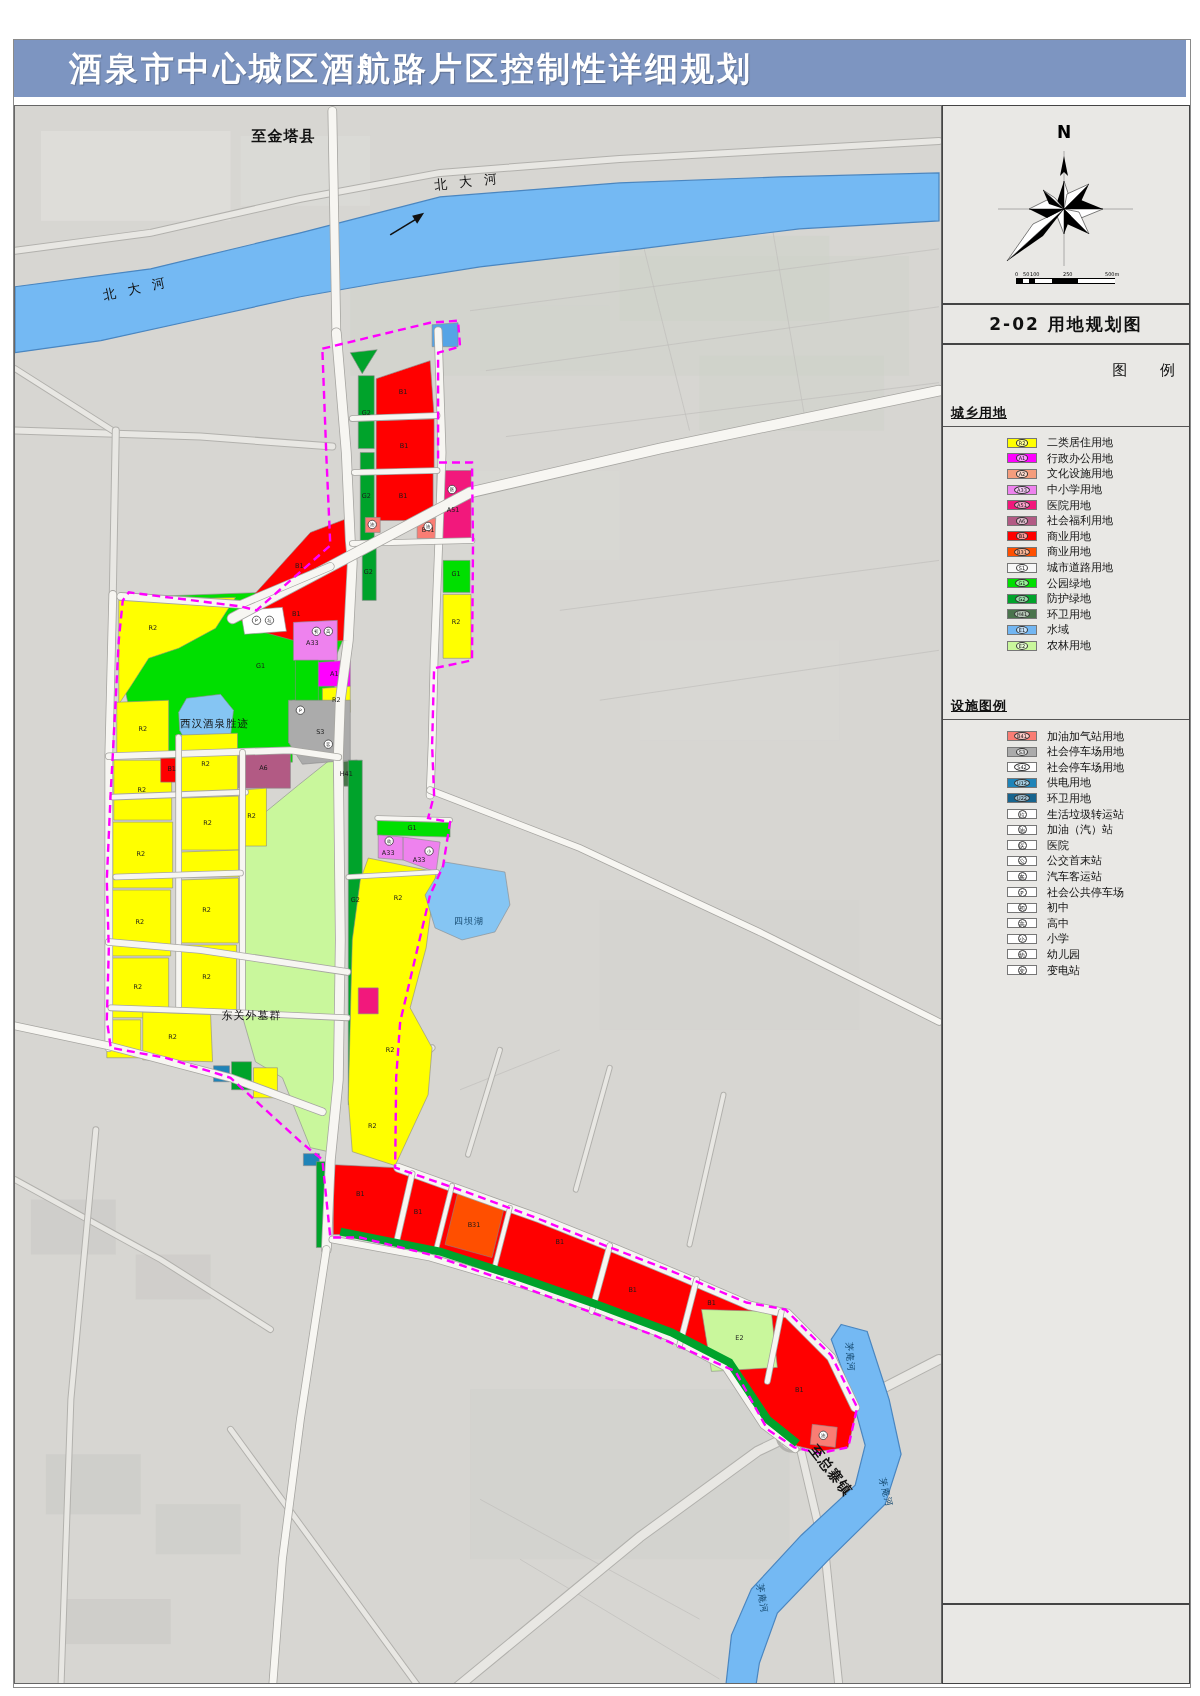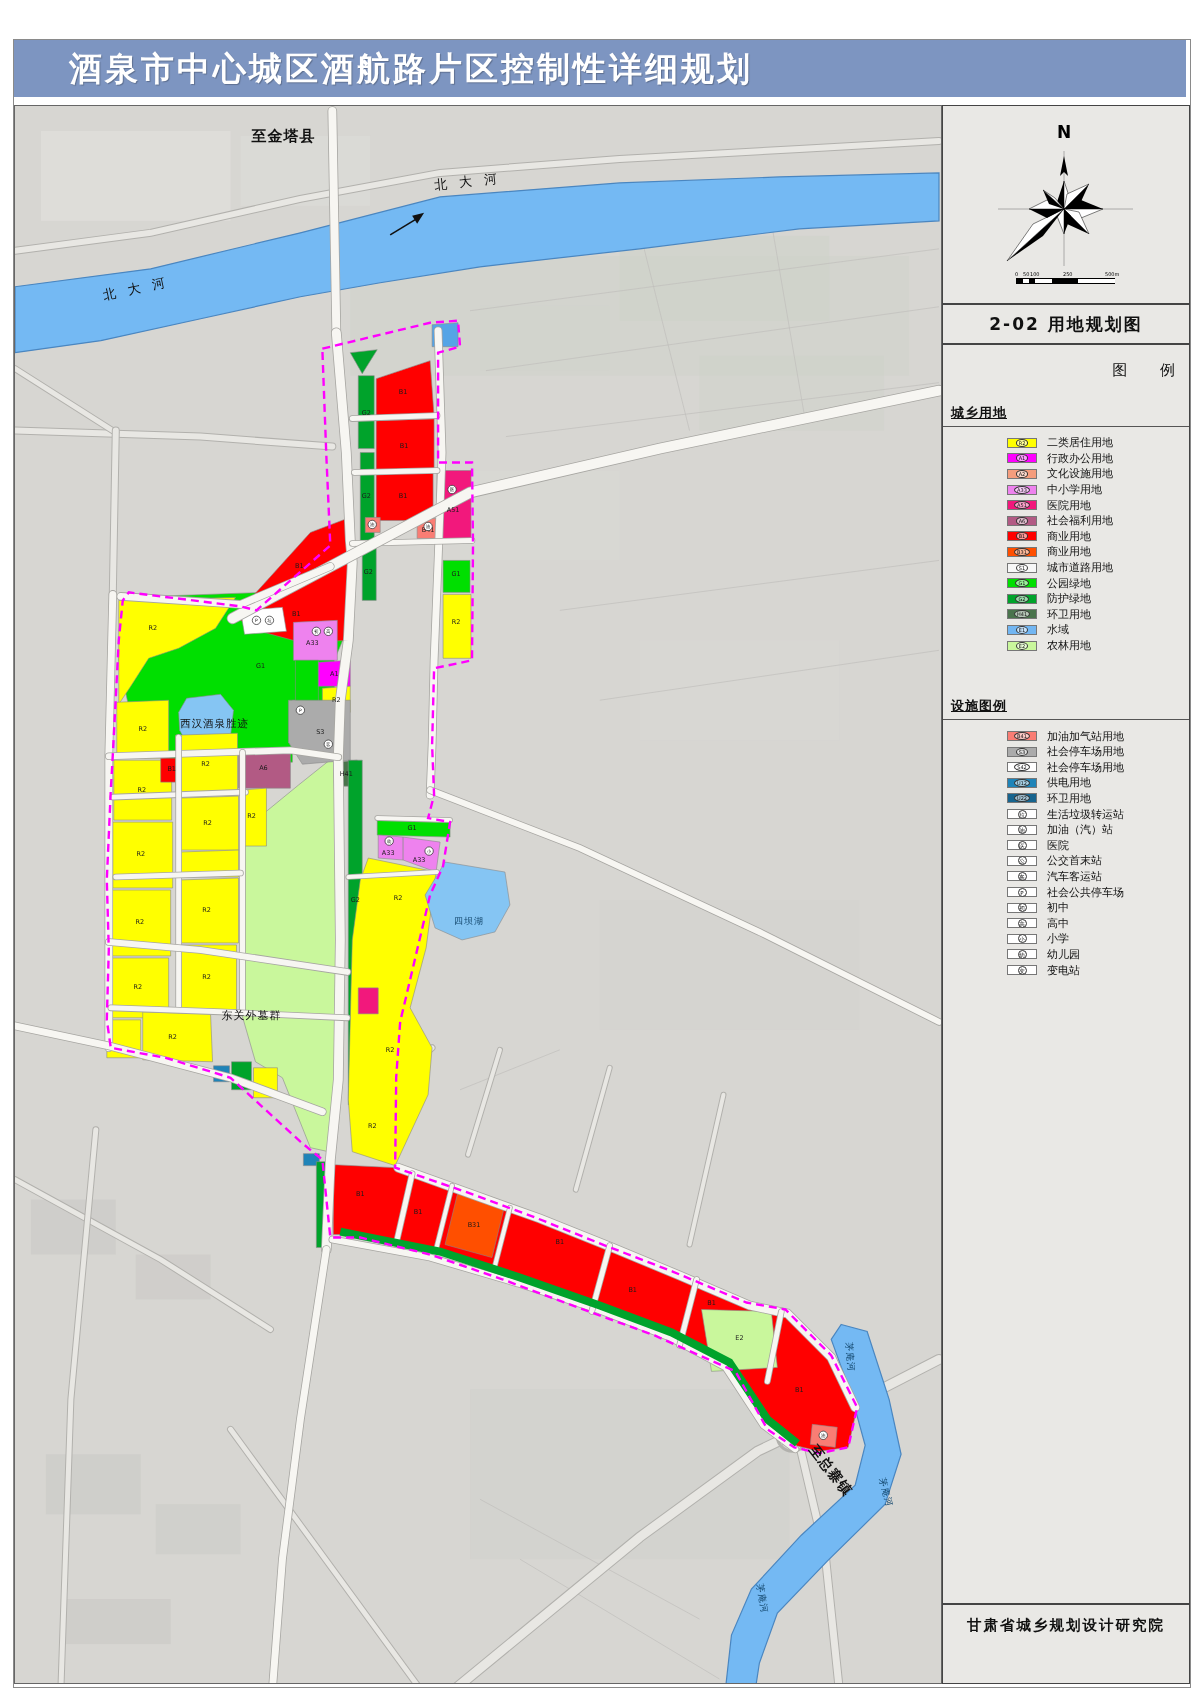--- a/index.html
+++ b/index.html
@@ -526,14 +526,13 @@
           <span class="llabel">幼儿园</span>
         </div>
         <div class="litem">
           <span class="swatch" style="background: rgb(255, 255, 255);">
             <span class="cicon">变</span>
           </span>
           <span class="llabel">变电站</span>
         </div>
       </div>
   </div>
-  <div class="p-footer-row">甘肃省城乡规划设计研究院</div>
 </div>
 
 </body></html>

